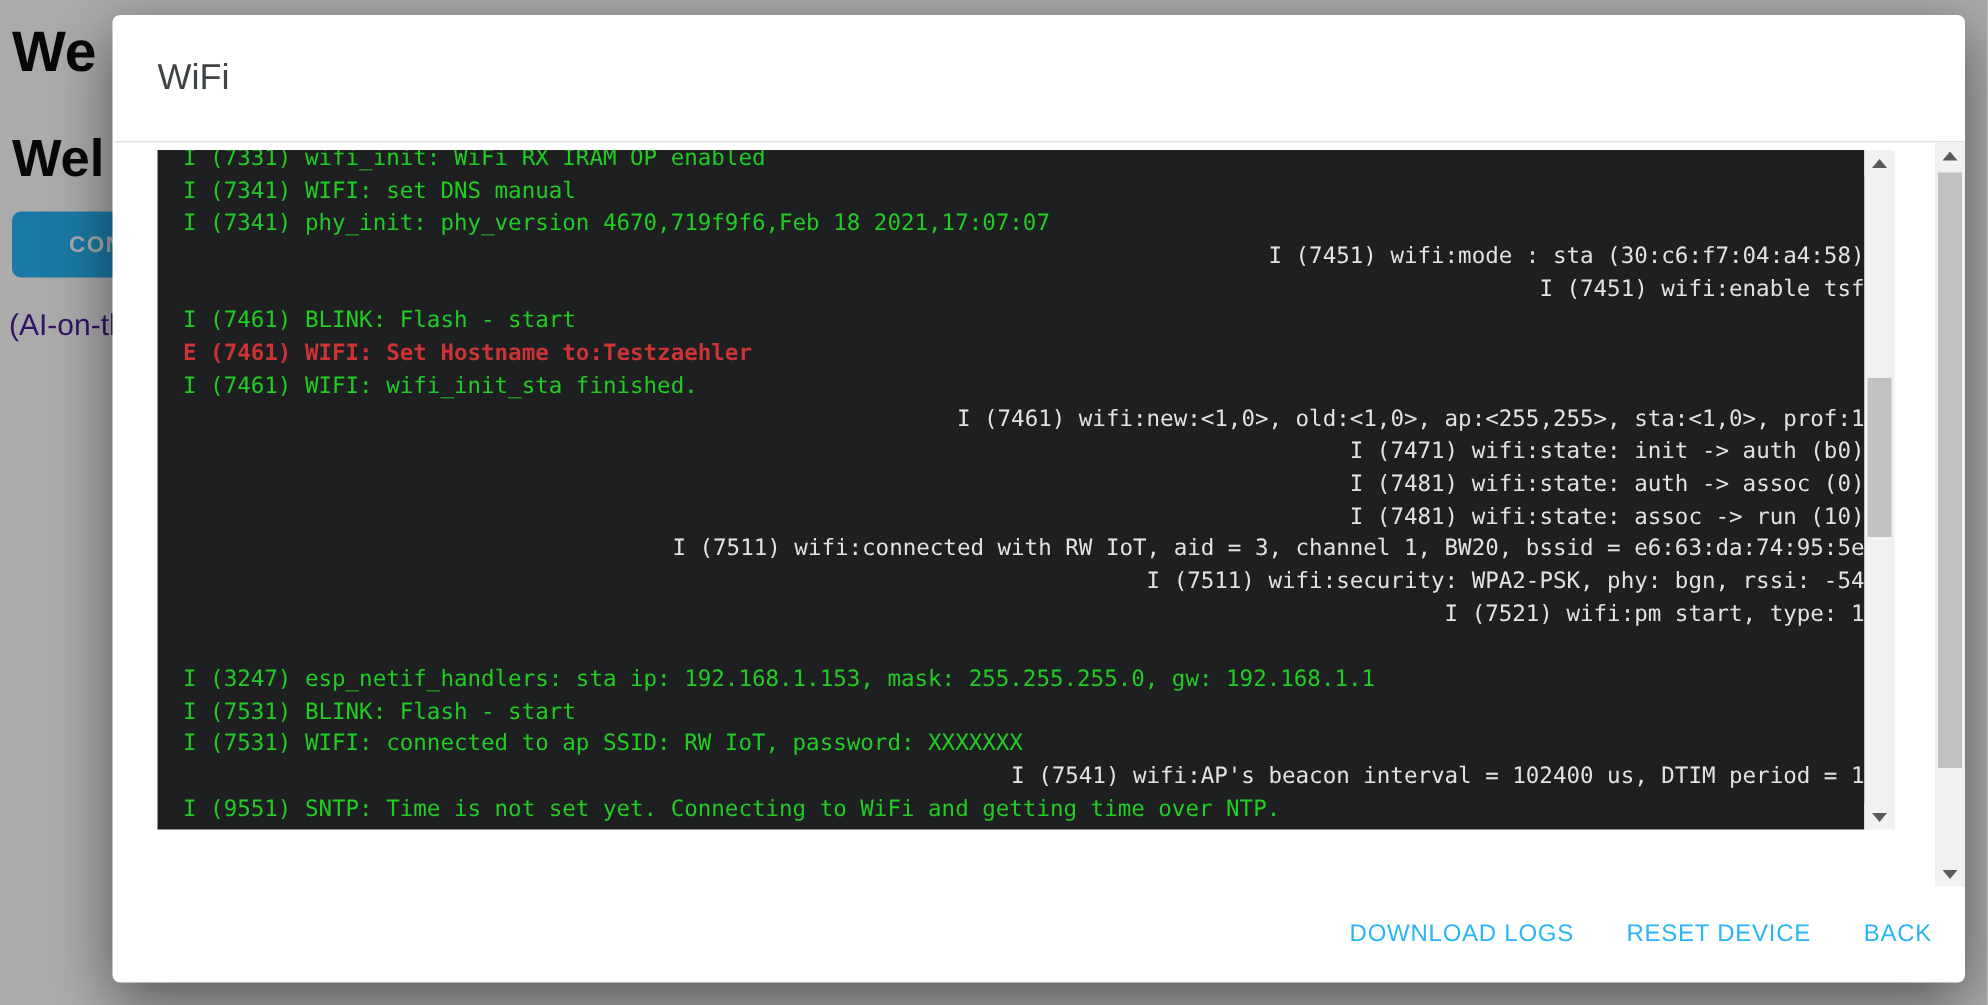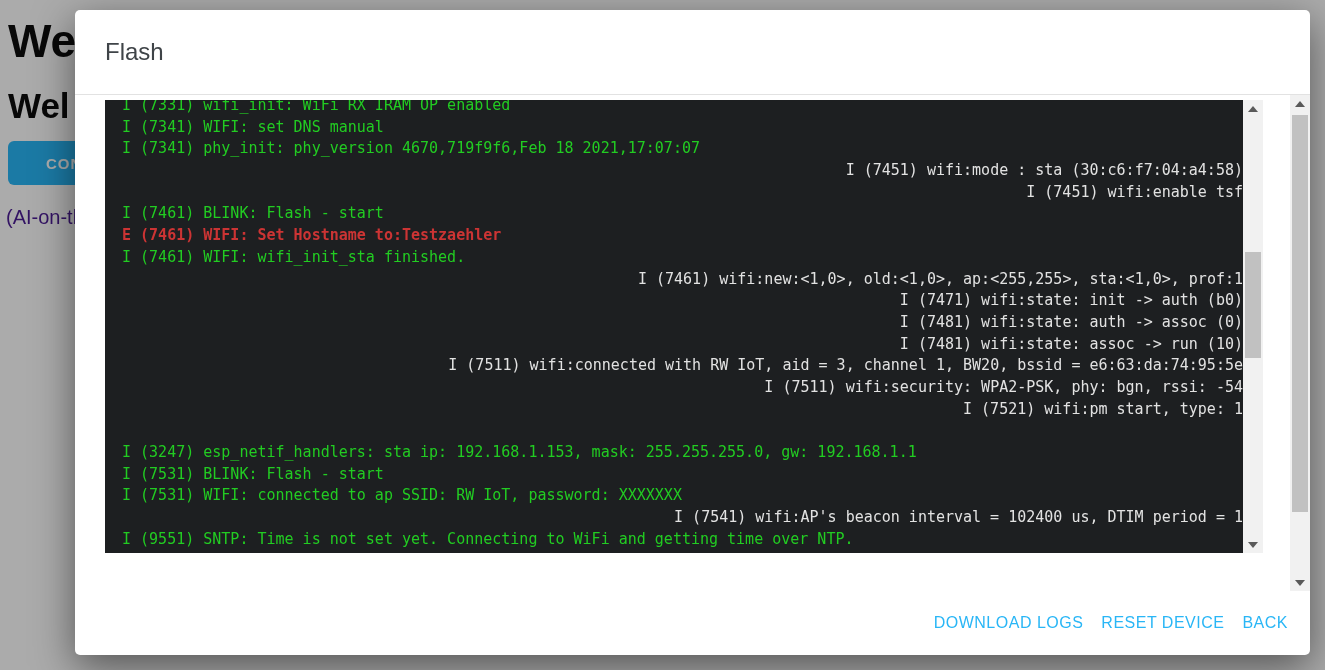--- a/index.html
+++ b/index.html
@@ -2,21 +2,21 @@
 <html><head>
 <meta charset="utf-8">
 <style>
   * { margin:0; padding:0; box-sizing:border-box; }
   html,body { width:1325px; height:670px; overflow:hidden; background:#fff;
               font-family:"Liberation Sans", sans-serif; }
   .stage { position:relative; width:1325px; height:670px; }
 
   
   .page-behind { position:absolute; inset:0; background:#fff; z-index:1; }
-  .pb-h1 { position:absolute; left:8px; top:14px; font-size:46px; font-weight:700; color:#0d0d0d; white-space:nowrap; }
+  .pb-h1 { position:absolute; left:8px; top:14px; font-size:38px; font-weight:700; color:#0d0d0d; white-space:nowrap; }
   .pb-h2 { position:absolute; left:8px; top:86px; font-size:35px; font-weight:700; color:#0d0d0d; white-space:nowrap; }
   .pb-btn { position:absolute; left:8px; top:141px; width:230px; height:44px; border:none;
             background:#29b6f6; color:#fff; border-radius:6px; font-size:15px; font-weight:700;
             letter-spacing:1px; text-align:left; padding-left:38px; font-family:"Liberation Sans",sans-serif; }
   .pb-note { position:absolute; left:6px; top:206px; font-size:20px; color:#4c1d95; white-space:nowrap; }
 
   
   .backdrop { position:absolute; inset:0; background:rgba(0,0,0,0.33); z-index:2; }
 
   
@@ -46,21 +46,21 @@
             border-bottom:6px solid #5a5a5a; }
   .arr-down { width:0; height:0; border-left:5px solid transparent; border-right:5px solid transparent;
               border-top:6px solid #5a5a5a; }
   .sb-thumb { position:absolute; left:2px; width:16px; background:#c1c1c1; }
   .inner-scroll .sb-thumb { top:152px; height:106px; }
   .outer-scroll { position:absolute; right:0; top:0; width:20px; height:496px; background:#f1f1f1; }
   .outer-scroll .sb-thumb { top:20px; height:397px; }
 
   
   .dlg-footer { height:64px; flex:0 0 64px; display:flex; align-items:center; justify-content:flex-end;
-                gap:18px; padding-right:22px; }
+                gap:35px; padding-right:22px; }
   .flat-btn { background:none; border:none; font-family:"Liberation Sans",sans-serif;
               font-size:16px; font-weight:500; letter-spacing:0.5px; color:#29b6f6;
               text-transform:uppercase; cursor:pointer; white-space:nowrap; }
 </style>
 </head>
 <body>
 
 <div class="stage">
 
   <div class="page-behind">
@@ -68,21 +68,21 @@
     <div class="pb-h2">Wel</div>
     <button class="pb-btn">CON</button>
     <div class="pb-note">(AI-on-th</div>
   </div>
 
   <div class="backdrop"></div>
 
   <div class="dialog">
 
     <div class="dlg-header">
-      <span class="dlg-title">Flash</span>
+      <span class="dlg-title">WiFi</span>
     </div>
 
     <div class="dlg-body">
       <div class="term-wrap">
         <div class="terminal">
           <div class="term-inner" id="log-lines">
               <div class="log-line lg-green">I (7331) wifi_init: WiFi RX IRAM OP enabled</div>
               <div class="log-line lg-green">I (7341) WIFI: set DNS manual</div>
               <div class="log-line lg-green">I (7341) phy_init: phy_version 4670,719f9f6,Feb 18 2021,17:07:07</div>
               <div class="log-line lg-white">I (7451) wifi:mode : sta (30:c6:f7:04:a4:58)</div>

